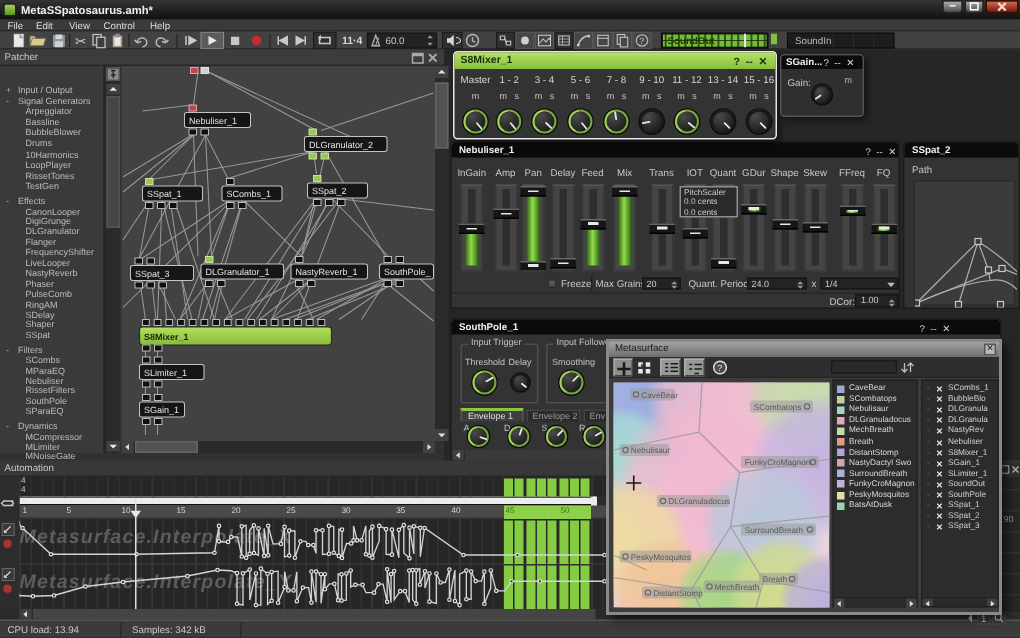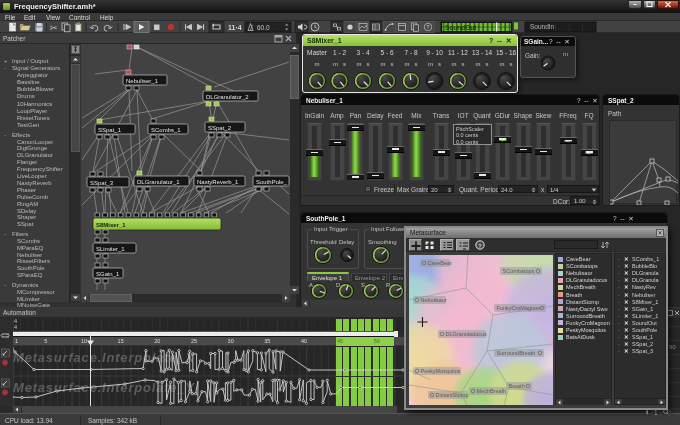--- a/index.html
+++ b/index.html
@@ -2,21 +2,21 @@
 <html><head><meta charset="utf-8"><style>
 *{margin:0;padding:0;box-sizing:border-box;}
 html,body{width:680px;height:425px;overflow:hidden;background:#2d2d2d;}
 body{font-family:"Liberation Sans",sans-serif;position:relative;}
 .ab{position:absolute;}
 .txt{position:absolute;white-space:nowrap;}
 </style></head><body>
 
 <div class="ab" style="left:0;top:0;width:680px;height:13px;background:linear-gradient(#343434,#101010);">
 <div class="ab" style="left:2px;top:2px;width:9px;height:9px;background:linear-gradient(#a8d44c,#5d9422);border-radius:2px;border:1px solid #222;"></div>
-<div class="txt" style="left:14px;top:2px;font-size:7.5px;font-weight:bold;color:#f0f0f0;">FrequencyShifter.amh*</div>
+<div class="txt" style="left:14px;top:2px;font-size:7.5px;font-weight:bold;color:#f0f0f0;">MetaSSpatosaurus.amh*</div>
 <div class="ab" style="left:628px;top:0;width:14px;height:9px;background:linear-gradient(#b0b0b0,#4a4a4a);border-radius:0 0 3px 3px;border:1px solid #222;color:#fff;font-size:8px;font-weight:bold;text-align:center;line-height:5px;">–</div>
 <div class="ab" style="left:643px;top:0;width:13px;height:9px;background:linear-gradient(#a8a8a8,#484848);border-radius:0 0 3px 3px;border:1px solid #222;">
       <svg style="display:block" width="11" height="7">
         <rect x="3" y="1" width="5" height="4.5" fill="none" stroke="#fff" stroke-width="1"></rect>
       </svg>
     </div>
 <div class="ab" style="left:657px;top:0;width:22px;height:9px;background:linear-gradient(#d06a58,#7c1408);border-radius:0 0 3px 3px;border:1px solid #310;">
       <svg style="display:block" width="20" height="7">
         <path d="M7.5,1 l5,5 m0,-5 l-5,5" stroke="#f0dcc8" stroke-width="1.6"></path>
       </svg>

